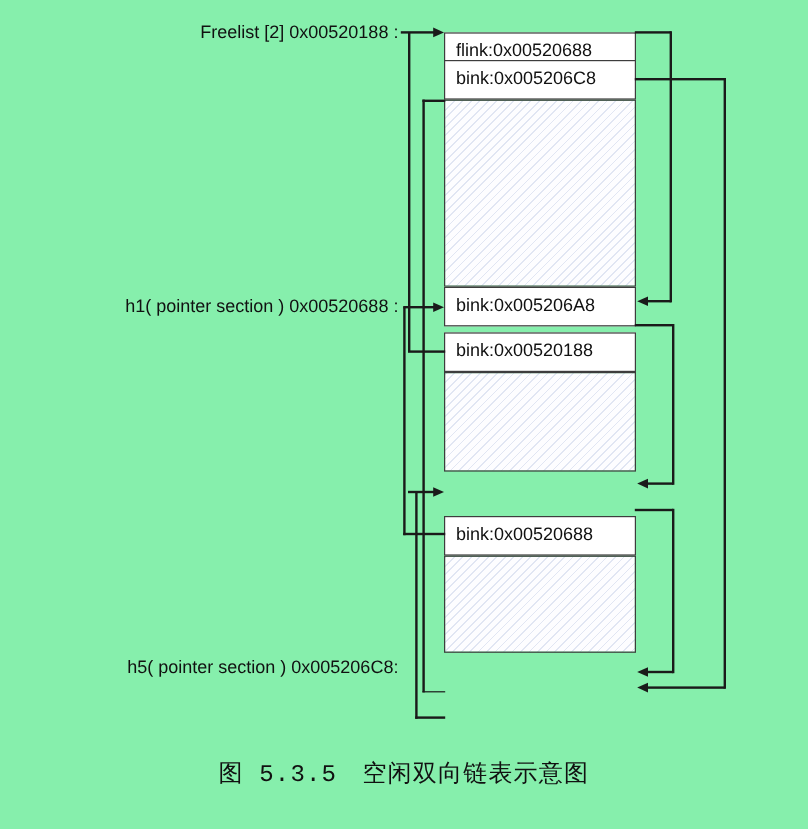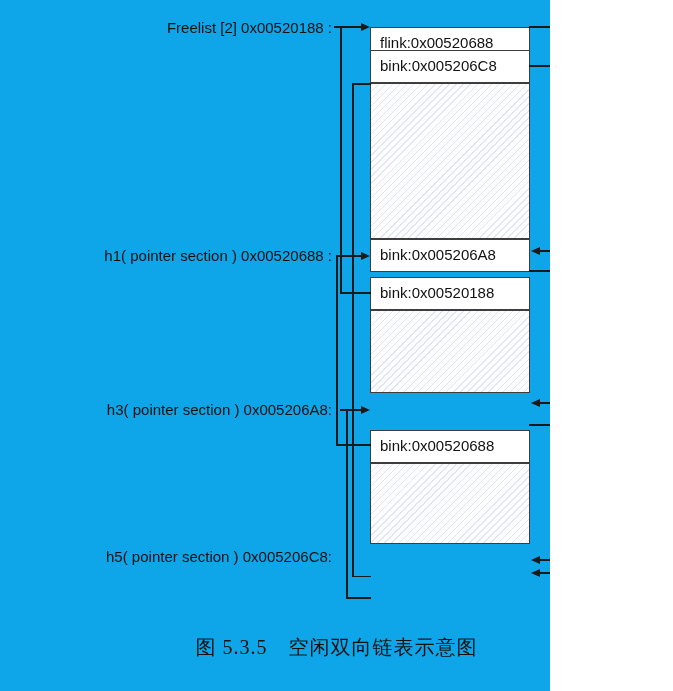--- a/index.html
+++ b/index.html
@@ -1,17 +1,17 @@
 <!DOCTYPE html>
 <html><head>
 <meta charset="utf-8">
 <style>
   html,body{margin:0;padding:0;background:#ffffff;}
   .canvas{
-    position:relative;width:550px;height:691px;background:#0ea5e9;overflow:hidden;
+    position:relative;width:673px;height:691px;background:#86efac;overflow:hidden;
     font-family:"Liberation Sans", sans-serif;color:#111111;
   }
   .lbl{
     position:absolute;left:0;width:332px;height:20px;line-height:20px;
     text-align:right;font-size:15px;white-space:nowrap;
   }
   .cell{
     position:absolute;left:370px;width:160px;height:33px;box-sizing:border-box;
     border:1.4px solid #3d3d3d;background:#ffffff;
     font-size:15px;line-height:30px;padding-left:9px;white-space:nowrap;
@@ -23,32 +23,31 @@
   }
   .seg{position:absolute;background:#1a1a1a;}
   .arrow-r{position:absolute;width:0;height:0;
     border-top:4.5px solid transparent;border-bottom:4.5px solid transparent;
     border-left:9px solid #1a1a1a;}
   .arrow-l{position:absolute;width:0;height:0;
     border-top:4.5px solid transparent;border-bottom:4.5px solid transparent;
     border-right:9px solid #1a1a1a;}
   .caption{
     position:absolute;left:0;top:633px;width:673px;height:28px;
-    text-align:center;font-family:Liberation Serif, serif;
+    text-align:center;font-family:Liberation Mono, monospace;
     font-size:20px;line-height:28px;letter-spacing:1px;
   }
 </style>
 </head>
 <body>
 
 <div class="canvas">
 
   <div class="lbl" style="top:18px">Freelist [2] 0x00520188 :</div>
   <div class="lbl" style="top:246px">h1( pointer section ) 0x00520688 :</div>
-  <div class="lbl" style="top:400px">h3( pointer section ) 0x005206A8:</div>
   <div class="lbl" style="top:547px">h5( pointer section ) 0x005206C8:</div>
 
   <div class="cell" style="top:27px">flink:0x00520688</div>
   <div class="cell" style="top:50px">bink:0x005206C8</div>
   <div class="hatch" style="top:83px;height:156px"></div>
 
   <div class="cell" style="top:239px">bink:0x005206A8</div>
   <div class="cell" style="top:277px">bink:0x00520188</div>
   <div class="hatch" style="top:310px;height:83px"></div>
 

